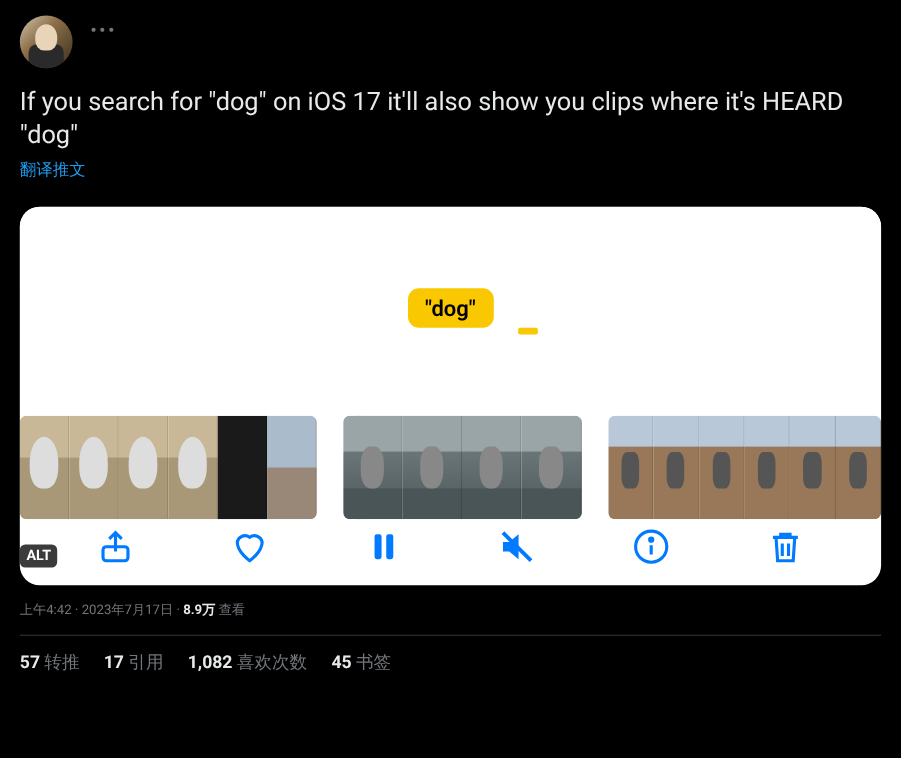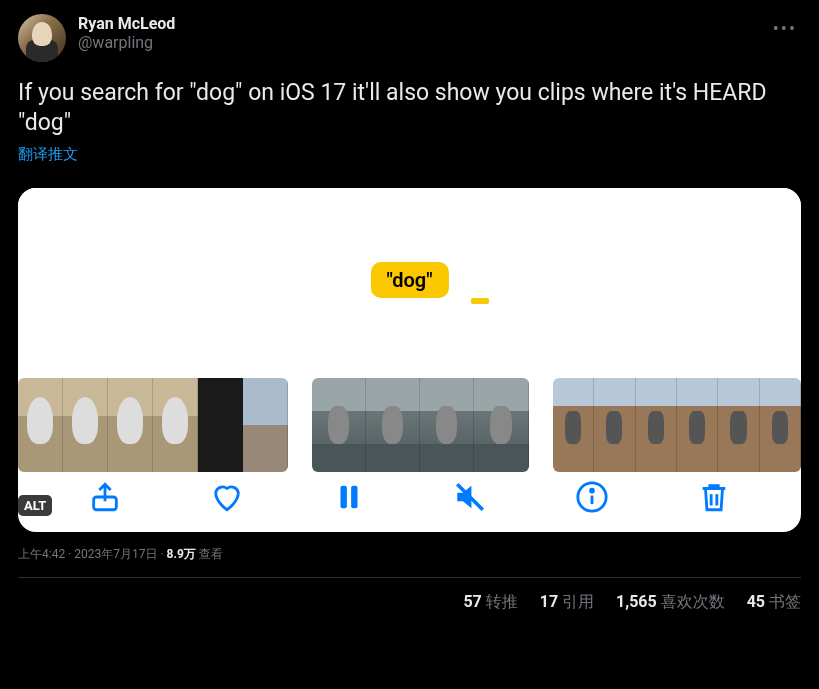--- a/index.html
+++ b/index.html
@@ -193,38 +193,33 @@
   .divider {
     height: 1px;
     background: #2f3336;
     margin-bottom: 14px;
   }
   .stats {
     display: flex;
     gap: 22px;
     font-size: 16px;
     color: #71767b;
-    justify-content: flex-end;
   }
   .stats .num {
     color: #e7e9ea;
     font-weight: 700;
   }
 </style>
 </head>
 <body>
 
 <div class="tweet">
 
   <div class="header">
     <div class="avatar"></div>
-    <div class="userblock">
-      <div class="display-name">Ryan McLeod</div>
-      <div class="handle">@warpling</div>
-    </div>
     <div class="more-btn">•••</div>
   </div>
 
   <div class="tweet-text">If you search for "dog" on iOS 17 it'll also show you clips where it's HEARD "dog"</div>
 
   <span class="translate-link">翻译推文</span>
 
   <div class="media-card">
     <div class="whitespace"></div>
     <div class="search-pill">"dog"</div>
@@ -301,17 +296,17 @@
 
   <div class="meta-line">
     <span>上午4:42</span> · <span>2023年7月17日</span> · <span class="views-num">8.9万</span> <span>查看</span>
   </div>
 
   <div class="divider"></div>
 
   <div class="stats">
     <span><span class="num">57</span> <span>转推</span></span>
     <span><span class="num">17</span> <span>引用</span></span>
-    <span><span class="num">1,565</span> <span>喜欢次数</span></span>
+    <span><span class="num">1,082</span> <span>喜欢次数</span></span>
     <span><span class="num">45</span> <span>书签</span></span>
   </div>
 
 </div>
 
 </body></html>

